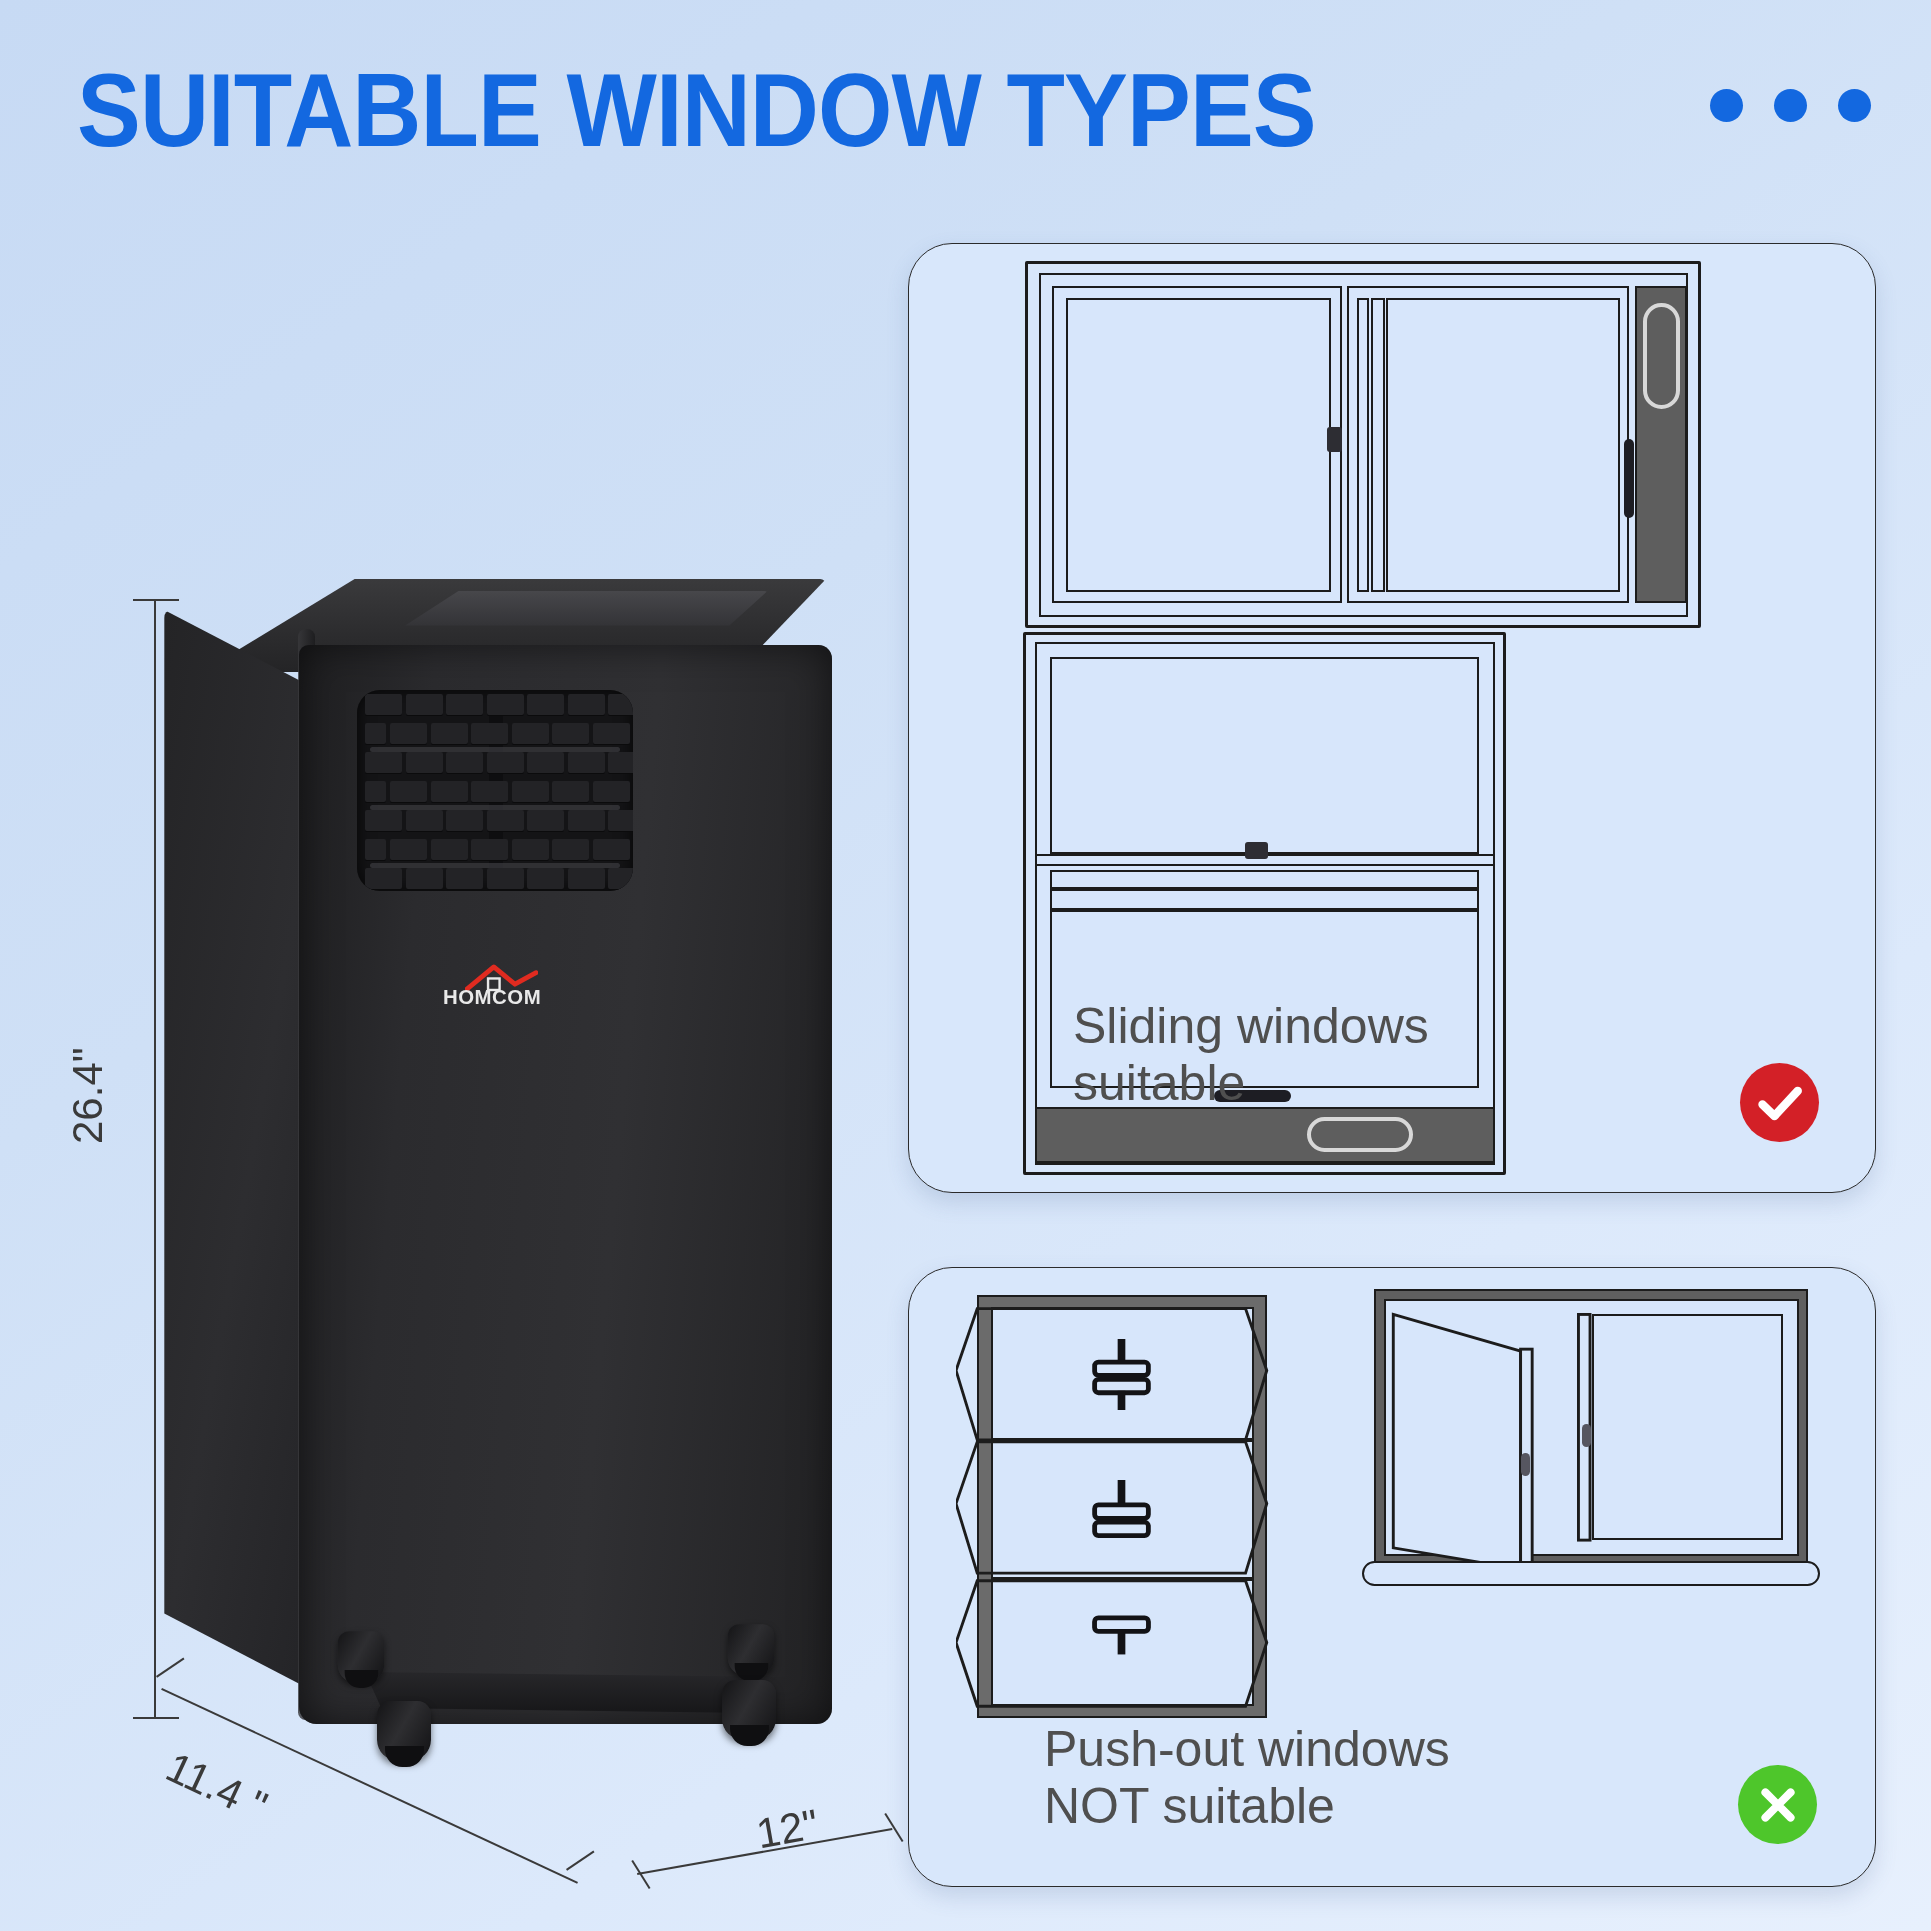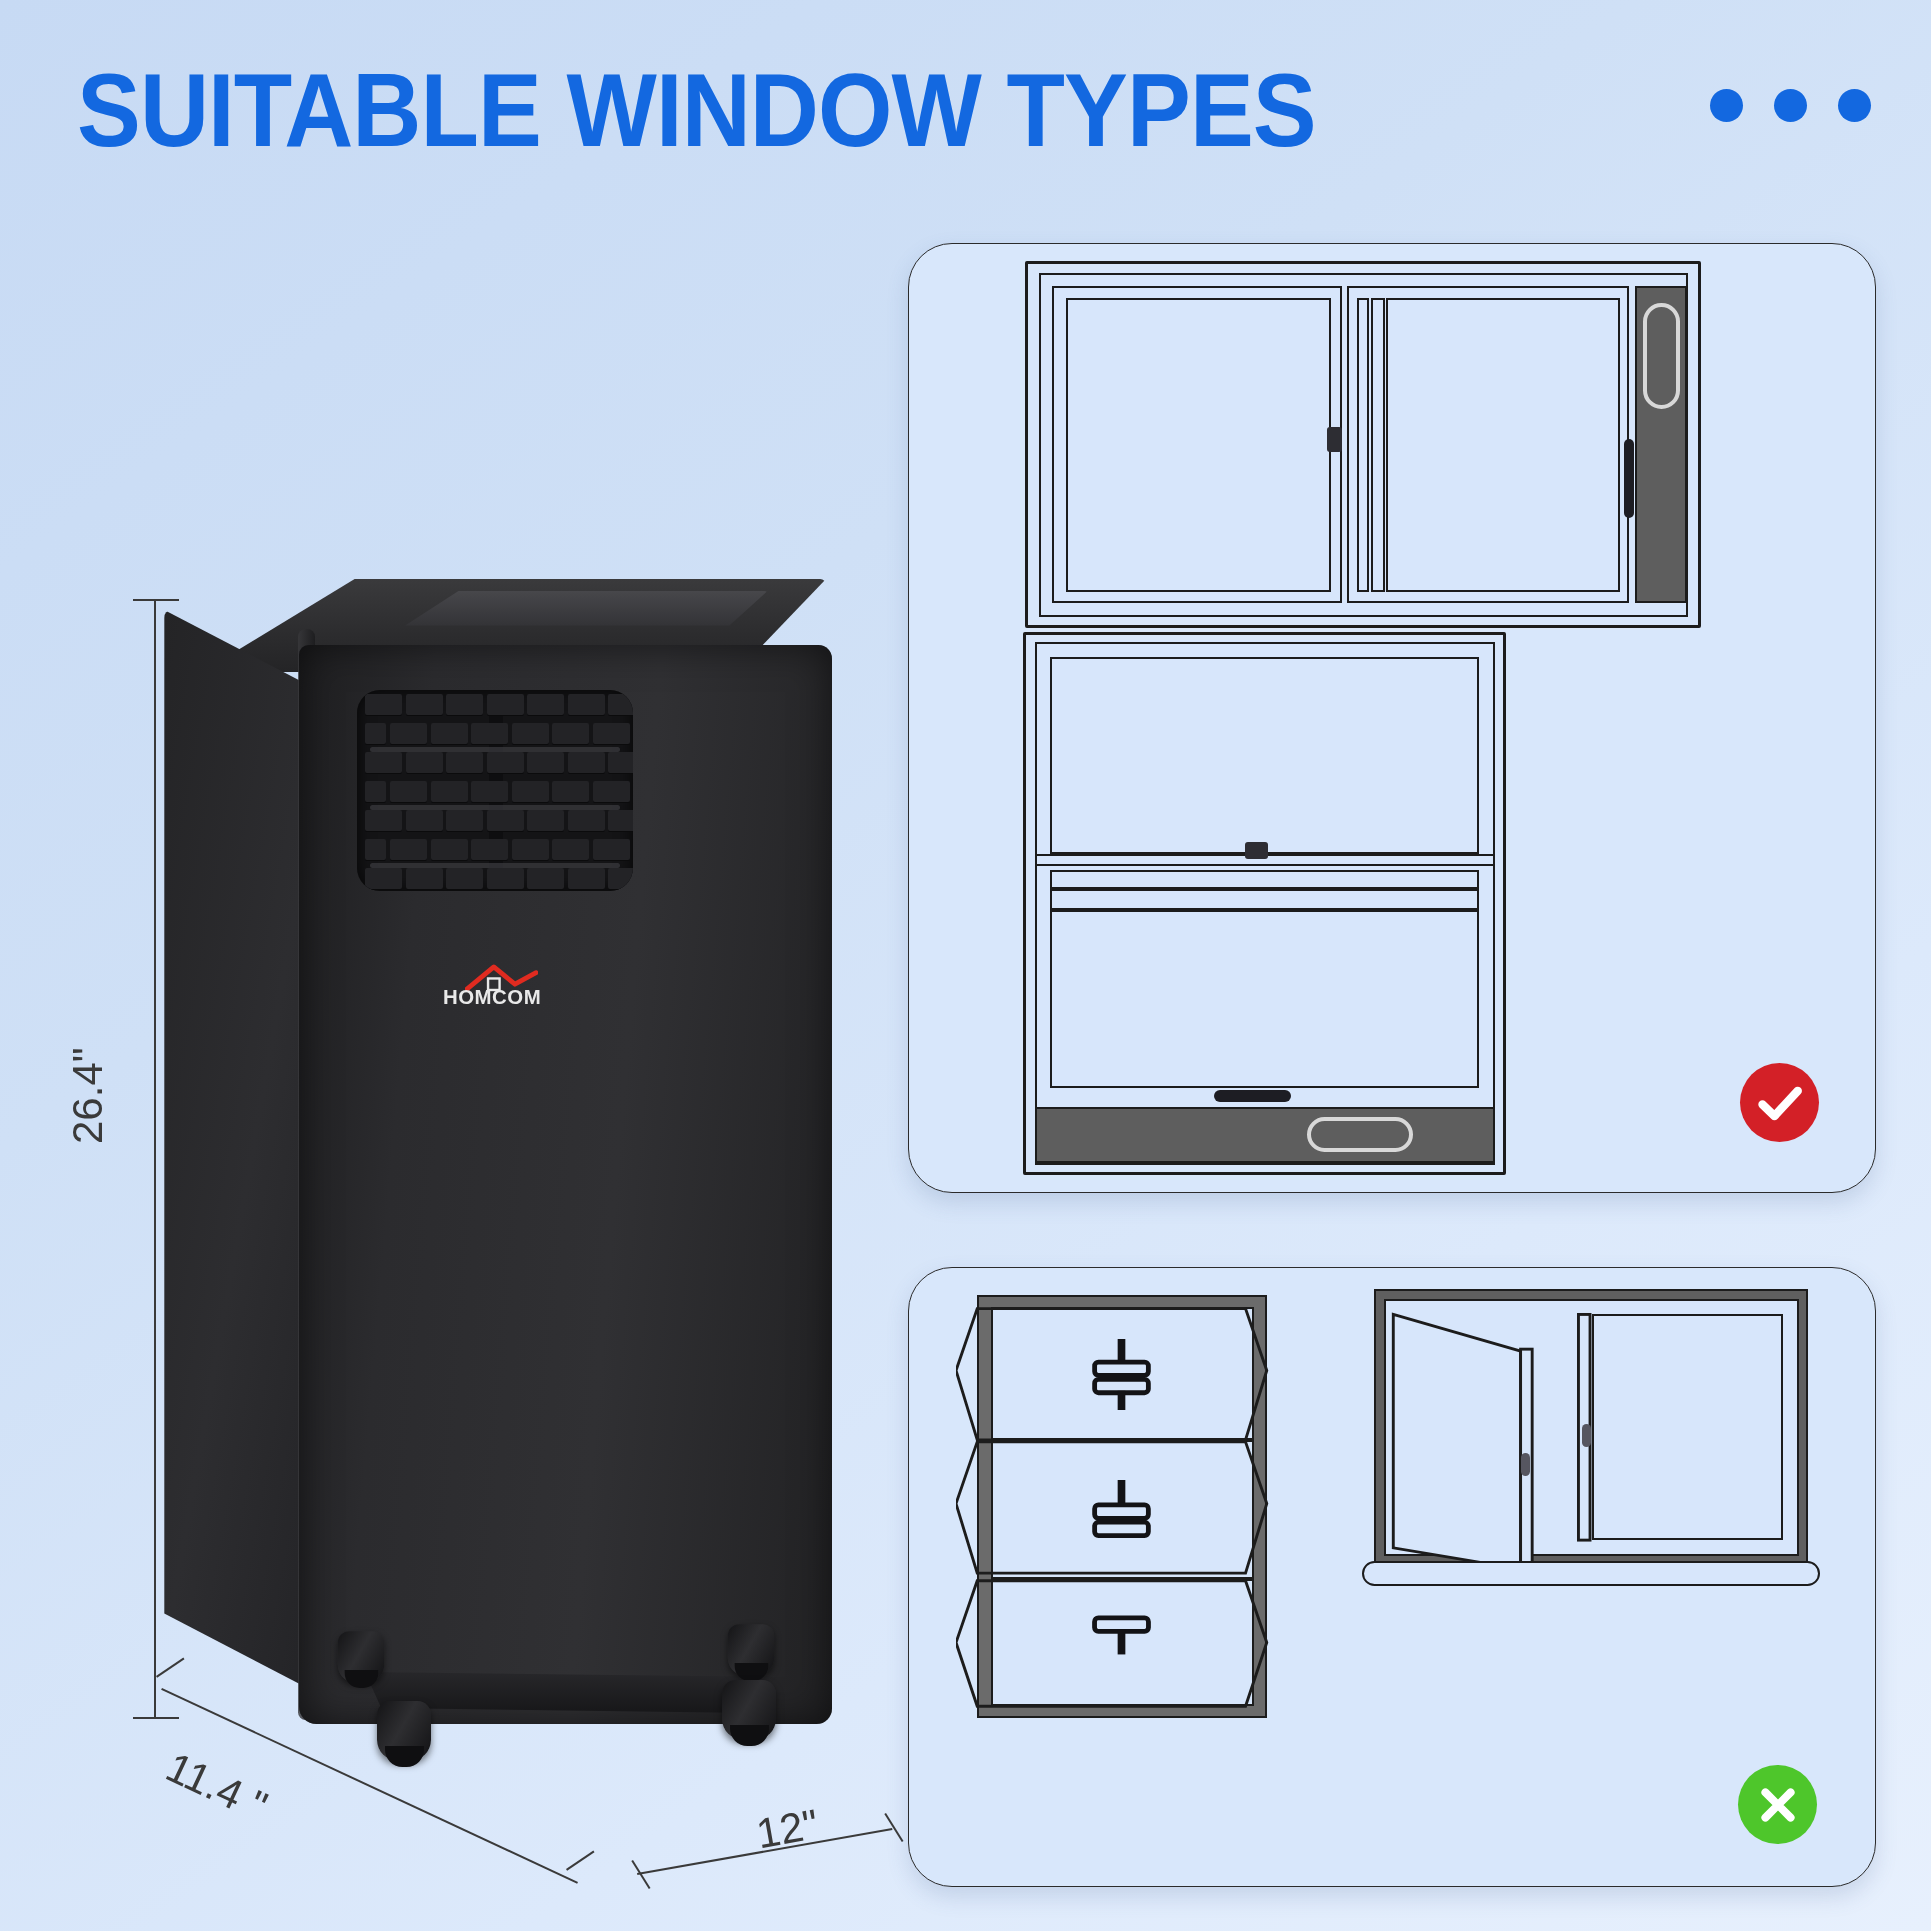--- a/index.html
+++ b/index.html
@@ -295,20 +295,22 @@
       <div class="pane thin" style="left:11.6px;top:222px;width:460px;height:11.6px;"></div>
       <div class="pane thin" style="left:27px;top:238px;width:429px;height:19.3px;"></div>
       <div class="pane thin" style="left:27px;top:257px;width:429px;height:21px;"></div>
       <div class="pane thin" style="left:27px;top:278px;width:429px;height:178px;"></div>
       <div class="nub" style="left:222px;top:210px;width:23px;height:17.4px;"></div>
       <div class="pill" style="left:191px;top:458px;width:77px;height:11.6px;"></div>
       <div class="graybar" style="left:11.6px;top:475px;width:460px;height:56px;"></div>
       <div class="oval" style="left:284px;top:485px;width:106px;height:35px;"></div>
     </div>
 
+    <div class="card-label" id="label-sliding">Sliding windows
+suitable</div>
 
     <div class="badge" id="badge-check">
       <svg viewBox="0 0 24 24" aria-hidden="true">
         <path d="M4.5 12.6 L9.6 17.6 L19.6 6.8" fill="none" stroke="#ffffff" stroke-width="3.6" stroke-linecap="round" stroke-linejoin="round"></path>
       </svg>
     </div>
   </div>
 
   <div class="card" id="card-bottom">
 
@@ -348,20 +350,22 @@
       <svg style="position:absolute;left:0;top:0;width:434px;height:319px;" viewBox="0 0 450 330" aria-hidden="true">
         <polygon points="20,26 152,64 152,290 20,268" fill="#d7e6fb" stroke="#1c1c1c" stroke-width="3"></polygon>
         <rect x="152" y="62" width="12" height="232" fill="#d7e6fb" stroke="#1c1c1c" stroke-width="3"></rect>
         <rect x="212" y="26" width="12" height="234" fill="#d7e6fb" stroke="#1c1c1c" stroke-width="3"></rect>
       </svg>
       <div class="pill" style="left:147px;top:164px;width:8.7px;height:23px;background:#565660;"></div>
       <div class="pill" style="left:208px;top:135px;width:8.7px;height:23px;background:#565660;"></div>
       <div style="position:absolute;left:-11.6px;top:272px;width:458px;height:25px;background:#d7e6fb;border:2.9px solid #1c1c1c;border-radius:13.5px;box-sizing:border-box;"></div>
     </div>
 
+    <div class="card-label" id="label-push">Push-out windows
+NOT suitable</div>
 
     <div class="badge" id="badge-cross">
       <svg viewBox="0 0 24 24" aria-hidden="true">
         <path d="M6.6 6.6 L17.4 17.4 M17.4 6.6 L6.6 17.4" fill="none" stroke="#ffffff" stroke-width="3.4" stroke-linecap="round"></path>
       </svg>
     </div>
   </div>
 
 </div>
 

